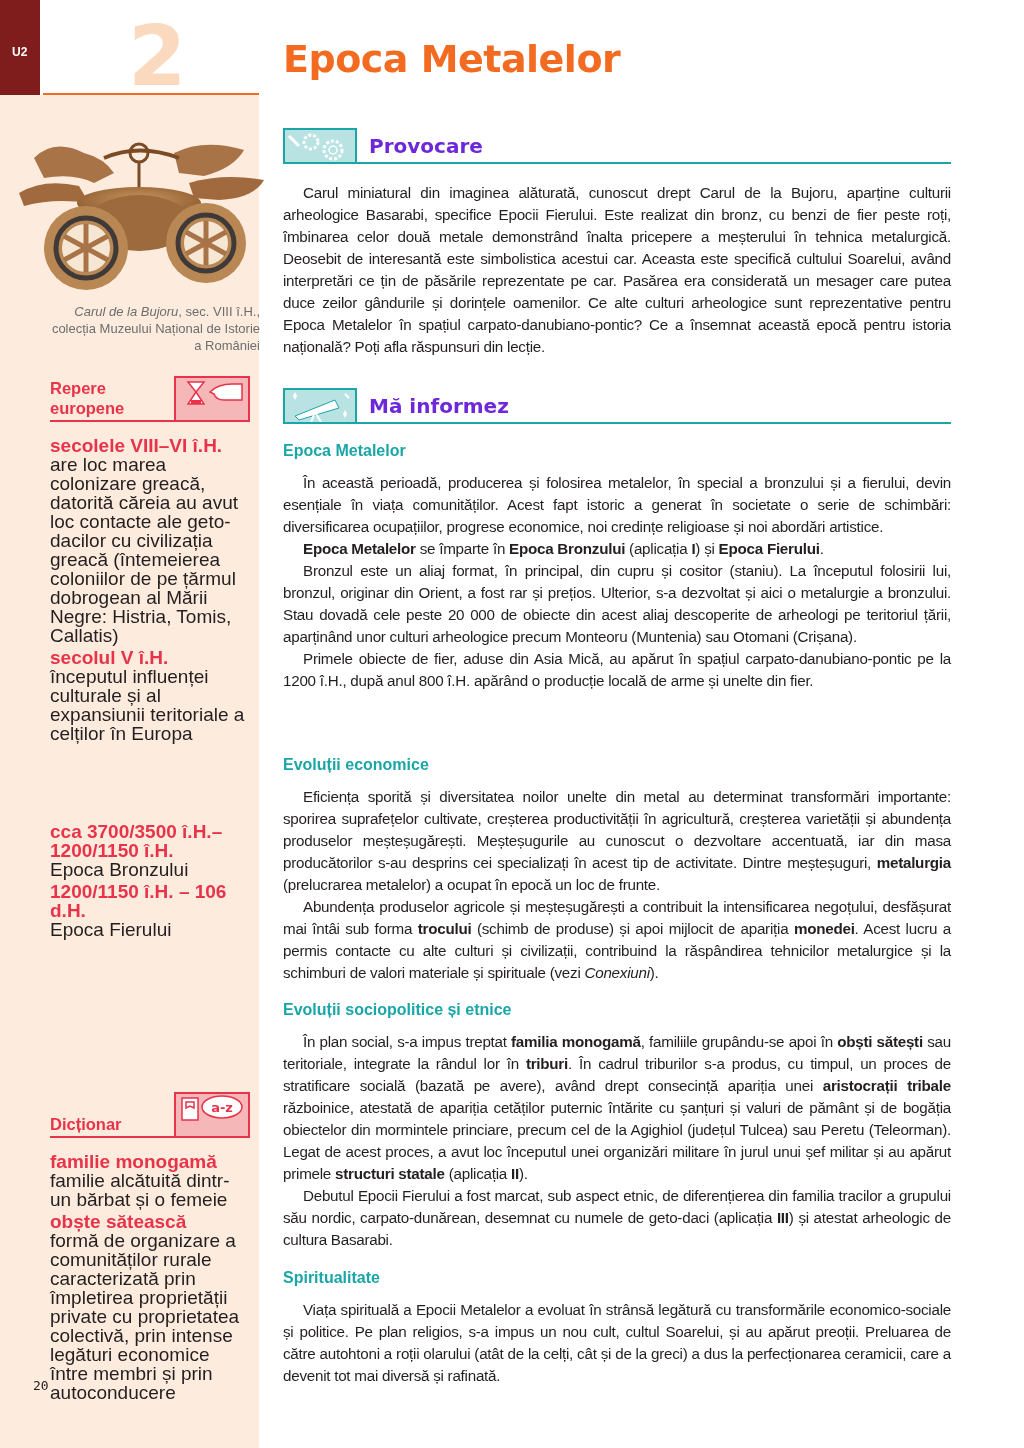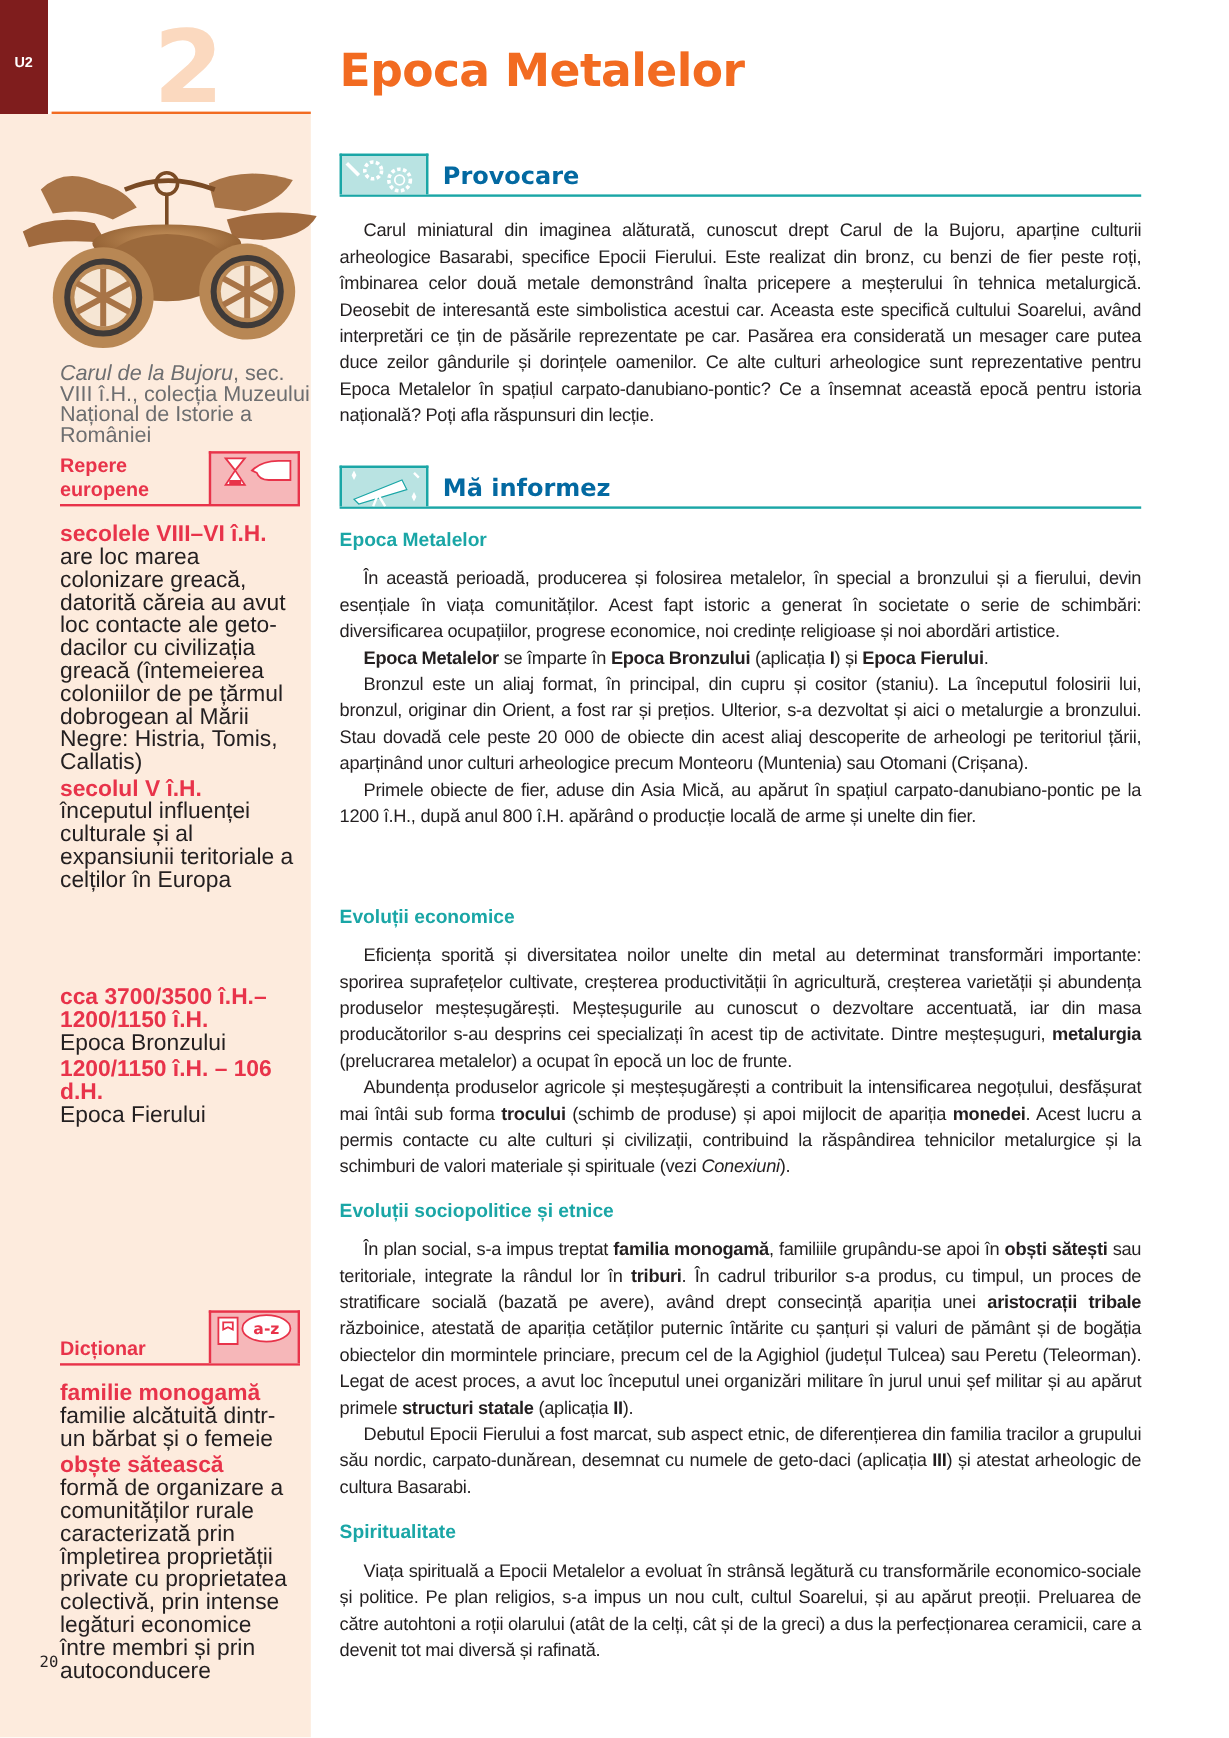--- a/index.html
+++ b/index.html
@@ -8,35 +8,35 @@
 
   
   .sidebar { position: absolute; left: 0; top: 95px; width: 259px; height: 1353px; background: #fdebdd; }
   .unit-tab { position: absolute; left: 0; top: 0; width: 40px; height: 95px; background: #7f1d1d; }
   .unit-tab span { position: absolute; left: 12px; top: 45px; color: #fff; font-weight: bold; font-size: 12px; }
   .lesson-num { position: absolute; left: 128px; top: 14px; font-size: 84px; font-weight: bold; color: #fbd9bf; line-height: 1; font-family: "DejaVu Sans", sans-serif; }
   .head-rule { position: absolute; left: 43px; top: 93px; width: 216px; height: 2px; background: #f26b21; }
   .page-title { position: absolute; left: 283px; top: 37px; font-size: 38px; font-weight: bold; color: #f26b21; font-family: "DejaVu Sans", sans-serif; letter-spacing: -0.5px; }
 
   .artifact { position: absolute; left: 14px; top: 128px; width: 250px; height: 170px; }
-  .caption { position: absolute; left: 50px; top: 303px; width: 210px; font-size: 18px; line-height: 17px; color: #6d6e70; }
+  .caption { position: absolute; left: 50px; top: 303px; width: 210px; font-size: 13px; line-height: 17px; color: #6d6e70; text-align: right; }
   .caption em { font-style: italic; }
 
   .side-box { position: absolute; left: 50px; width: 200px; }
   .side-head { position: relative; border-bottom: 2px solid #e8334a; height: 44px; }
   .side-head .title { position: absolute; left: 0; bottom: 2px; font-size: 16.5px; font-weight: bold; color: #e8334a; line-height: 20px; }
   .side-head .icon { position: absolute; right: 0; bottom: 0; width: 76px; height: 44px; border: 2px solid #e8334a; border-bottom: none; background: #f6b7b9; }
   .side-body { margin-top: 14px; font-size: 19px; line-height: 19px; color: #231f20; }
   .side-body .term { color: #e8334a; font-weight: bold; margin-top: 3px; }
   .side-body .term:first-child { margin-top: 0; }
 
   
   .sec-head { position: absolute; left: 283px; width: 668px; height: 36px; border-bottom: 2px solid #1aa6a6; }
   .sec-head .icon { position: absolute; left: 0; top: 0; width: 74px; height: 34px; border: 2px solid #1aa6a6; border-bottom: none; background: #b9e3e2; }
-  .sec-head .title { position: absolute; left: 86px; top: 6px; font-size: 20px; font-weight: bold; color: #0369a1; font-family: "DejaVu Sans", sans-serif; }
+  .sec-head .title { position: absolute; left: 86px; top: 6px; font-size: 20px; font-weight: bold; color: #6d28d9; font-family: "DejaVu Sans", sans-serif; }
 
   .main-text { position: absolute; left: 283px; width: 668px; font-size: 15.2px; line-height: 22px; color: #231f20; text-align: justify; font-family: "Liberation Sans", sans-serif; letter-spacing: -0.25px; }
   .main-text p { text-indent: 20px; }
   .main-text b { font-weight: bold; }
   .subhead { position: absolute; left: 283px; font-size: 16px; font-weight: bold; color: #1aa6a6; }
 
   .page-num { position: absolute; left: 33px; top: 1378px; font-size: 13px; color: #231f20; font-family: "DejaVu Sans Mono", monospace; }
 </style>
 </head>
 <body>

